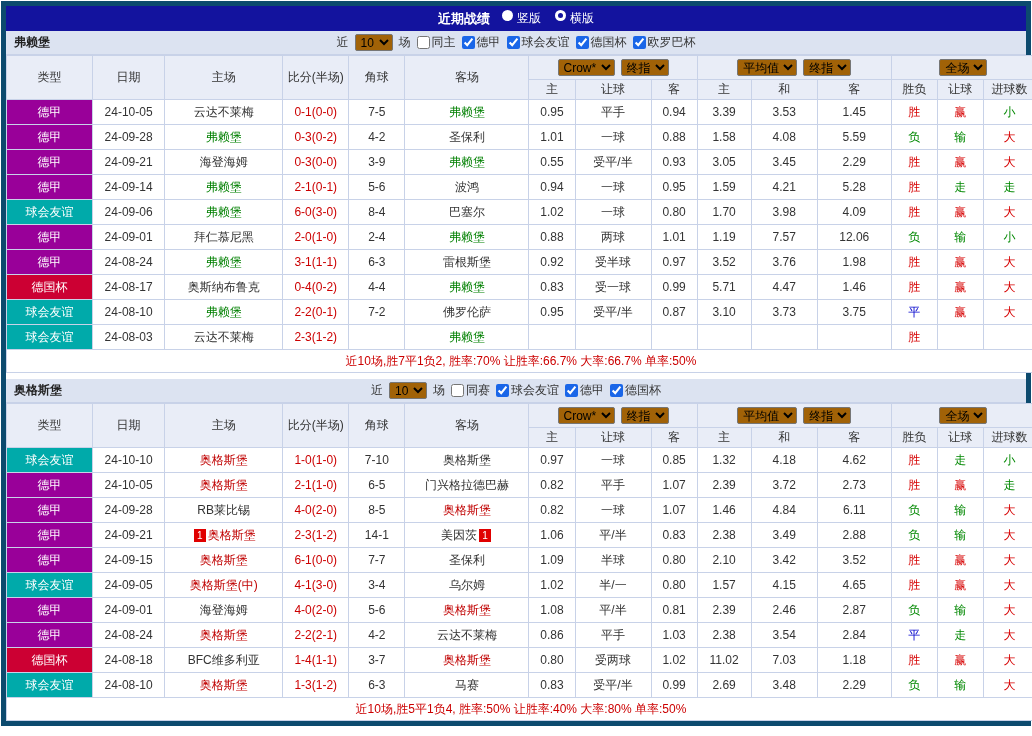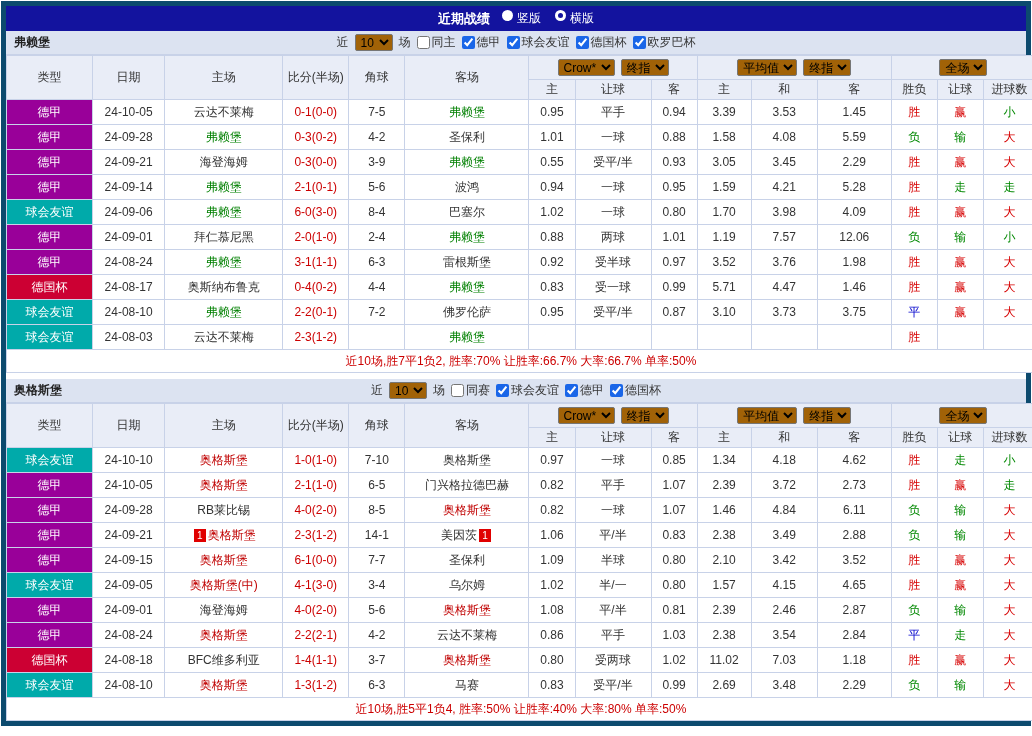--- a/index.html
+++ b/index.html
@@ -435,21 +435,21 @@
           <tr>
             <td class="type-cell" style="background: rgb(0, 170, 170); color: rgb(255, 255, 255);">球会友谊</td>
             <td>24-10-10</td>
             <td><span style="color: rgb(192, 0, 0);">奥格斯堡</span></td>
             <td class="score">1-0(1-0)</td>
             <td>7-10</td>
             <td><span>奥格斯堡</span></td>
             <td>0.97</td>
             <td>一球</td>
             <td>0.85</td>
-            <td>1.34</td>
+            <td>1.32</td>
             <td>4.18</td>
             <td>4.62</td>
             <td style="color: rgb(214, 0, 0);">胜</td>
             <td style="color: rgb(0, 136, 0);">走</td>
             <td style="color: rgb(0, 136, 0);">小</td>
           </tr>
           <tr>
             <td class="type-cell" style="background: rgb(153, 0, 153); color: rgb(255, 255, 255);">德甲</td>
             <td>24-10-05</td>
             <td><span style="color: rgb(192, 0, 0);">奥格斯堡</span></td>

